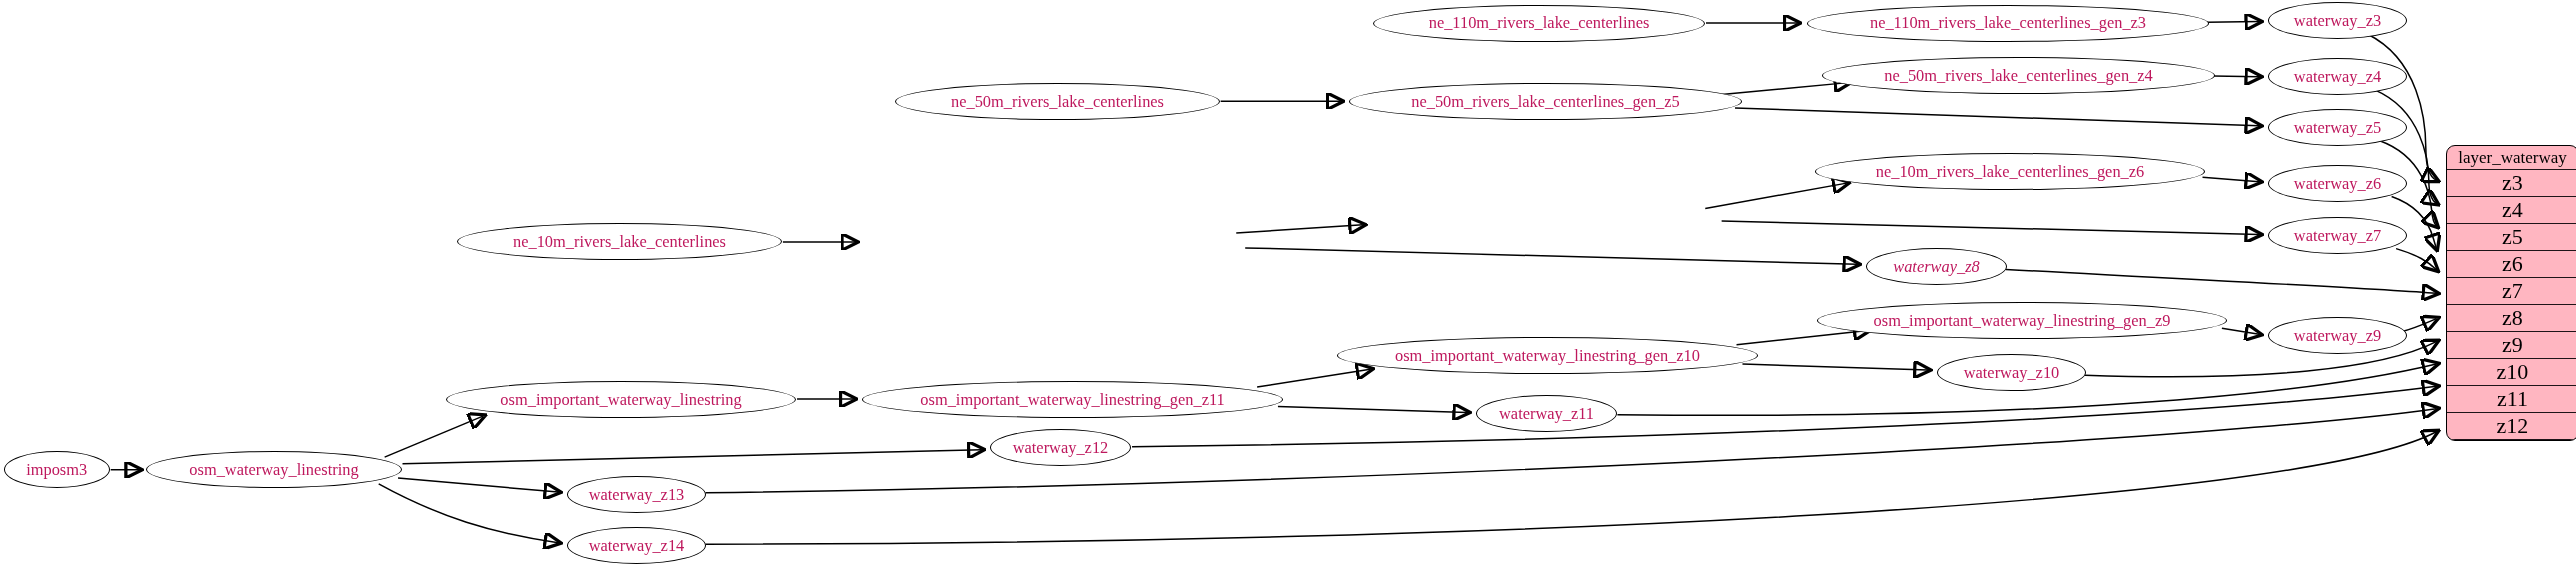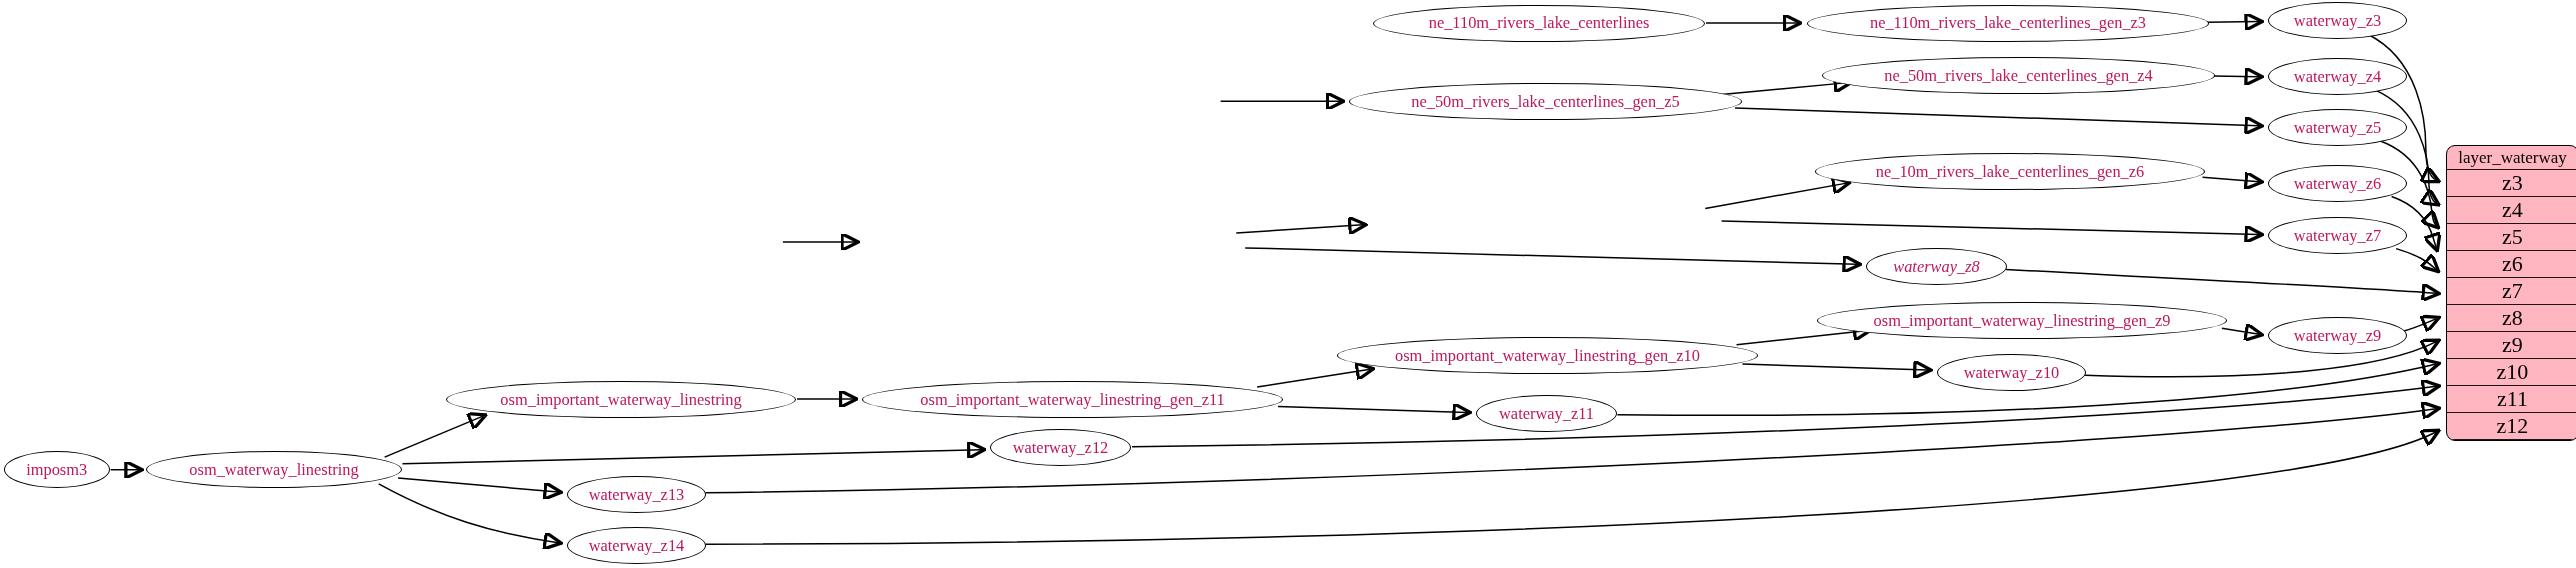--- a/index.html
+++ b/index.html
@@ -104,22 +104,24 @@
   </svg>
 
   <div class="node" style="left:3.7px;top:451px;width:106px;">imposm3</div>
   <div class="node" style="left:146px;top:451px;width:256px;">osm_waterway_linestring</div>
   <div class="node" style="left:446px;top:381px;width:350px;">osm_important_waterway_linestring</div>
   <div class="node" style="left:862px;top:381px;width:421px;">osm_important_waterway_linestring_gen_z11</div>
   <div class="node" style="left:1337px;top:337px;width:421px;">osm_important_waterway_linestring_gen_z10</div>
   <div class="node" style="left:1817px;top:302px;width:410px;">osm_important_waterway_linestring_gen_z9</div>
   <div class="node" style="left:1373px;top:4.5px;width:332px;">ne_110m_rivers_lake_centerlines</div>
   <div class="node" style="left:1807px;top:4.5px;width:402px;">ne_110m_rivers_lake_centerlines_gen_z3</div>
+  <div class="node" style="left:895px;top:83px;width:325px;">ne_50m_rivers_lake_centerlines</div>
   <div class="node" style="left:1349px;top:83px;width:393px;">ne_50m_rivers_lake_centerlines_gen_z5</div>
   <div class="node" style="left:1822px;top:57px;width:393px;">ne_50m_rivers_lake_centerlines_gen_z4</div>
+  <div class="node" style="left:457px;top:223px;width:325px;">ne_10m_rivers_lake_centerlines</div>
   <div class="node" style="left:1815px;top:153px;width:390px;">ne_10m_rivers_lake_centerlines_gen_z6</div>
   <div class="node" style="left:2268px;top:2.2px;width:139px;">waterway_z3</div>
   <div class="node" style="left:2268px;top:58px;width:139px;">waterway_z4</div>
   <div class="node" style="left:2268px;top:109px;width:139px;">waterway_z5</div>
   <div class="node" style="left:2268px;top:165px;width:139px;">waterway_z6</div>
   <div class="node" style="left:2268px;top:217px;width:139px;">waterway_z7</div>
   <div class="node" style="left:1866px;top:248px;width:141px;font-style:italic;">waterway_z8</div>
   <div class="node" style="left:2268px;top:317px;width:139px;">waterway_z9</div>
   <div class="node" style="left:1937px;top:354px;width:149px;">waterway_z10</div>
   <div class="node" style="left:1476px;top:395px;width:141px;">waterway_z11</div>

